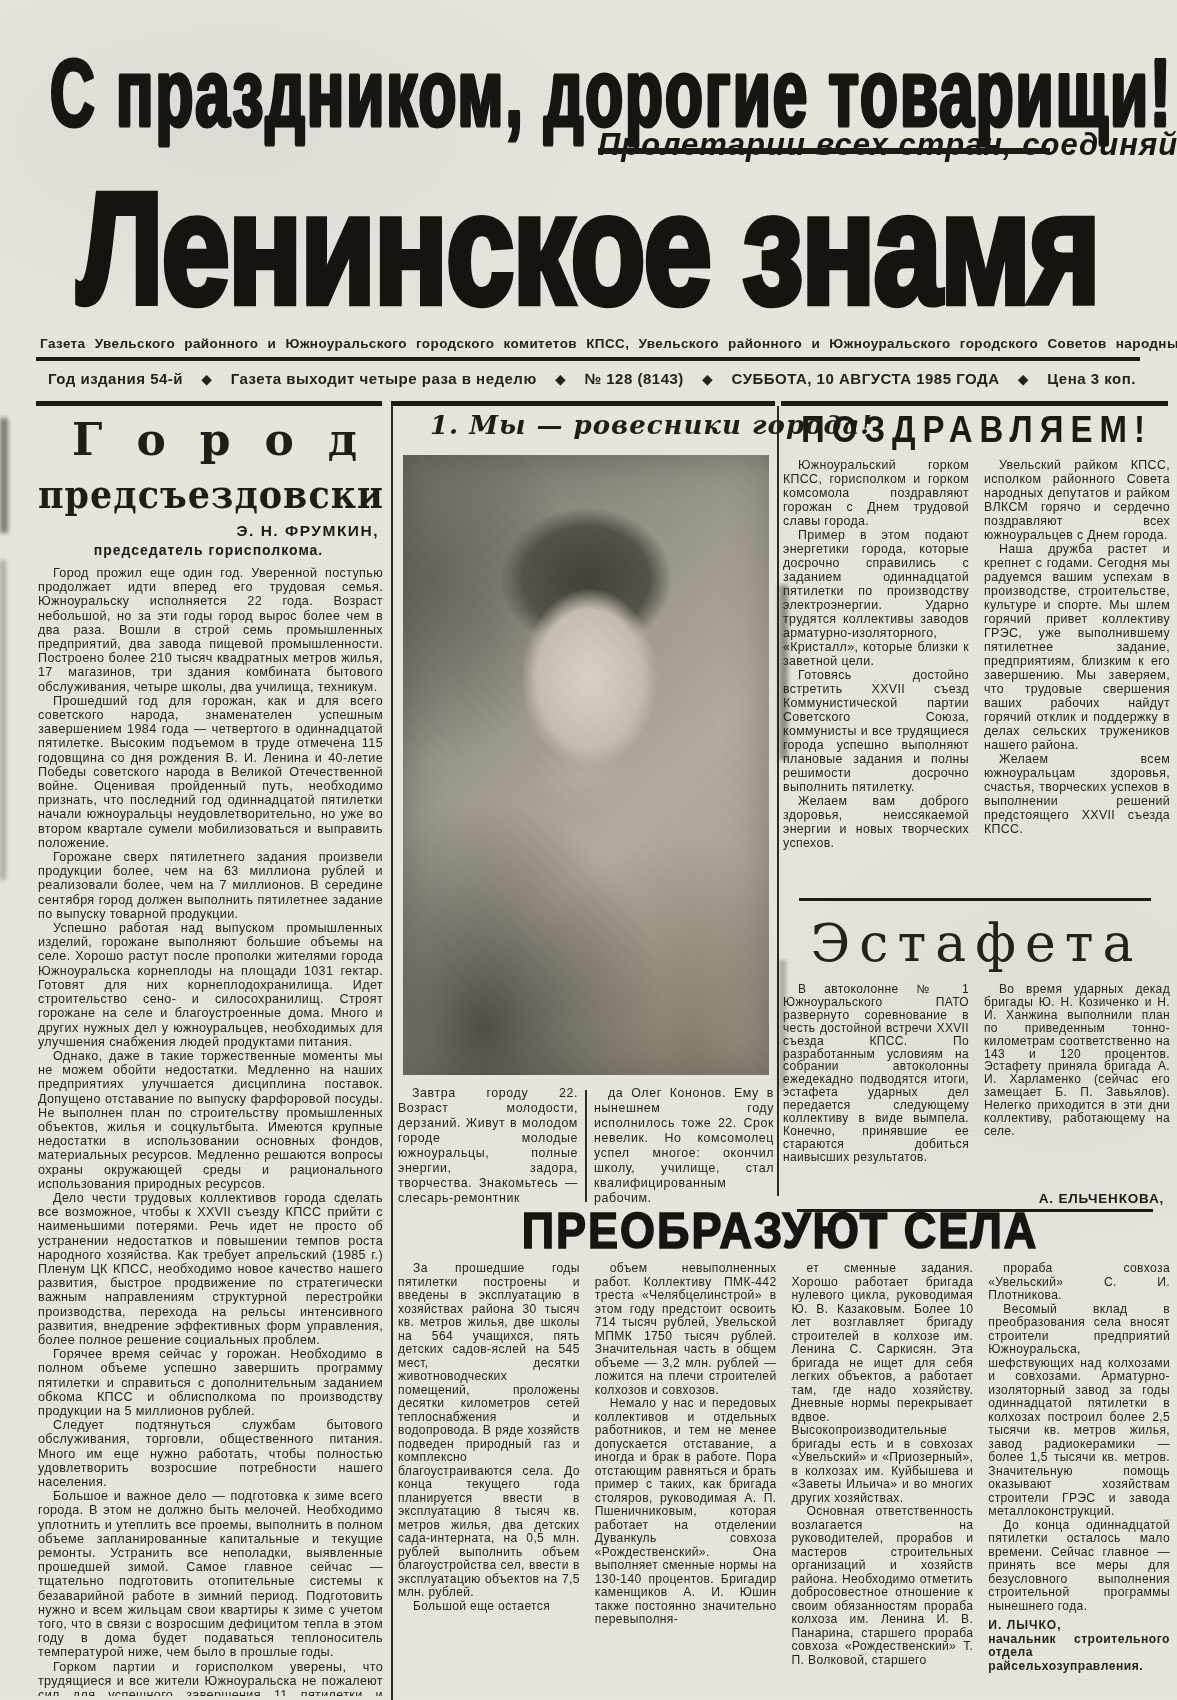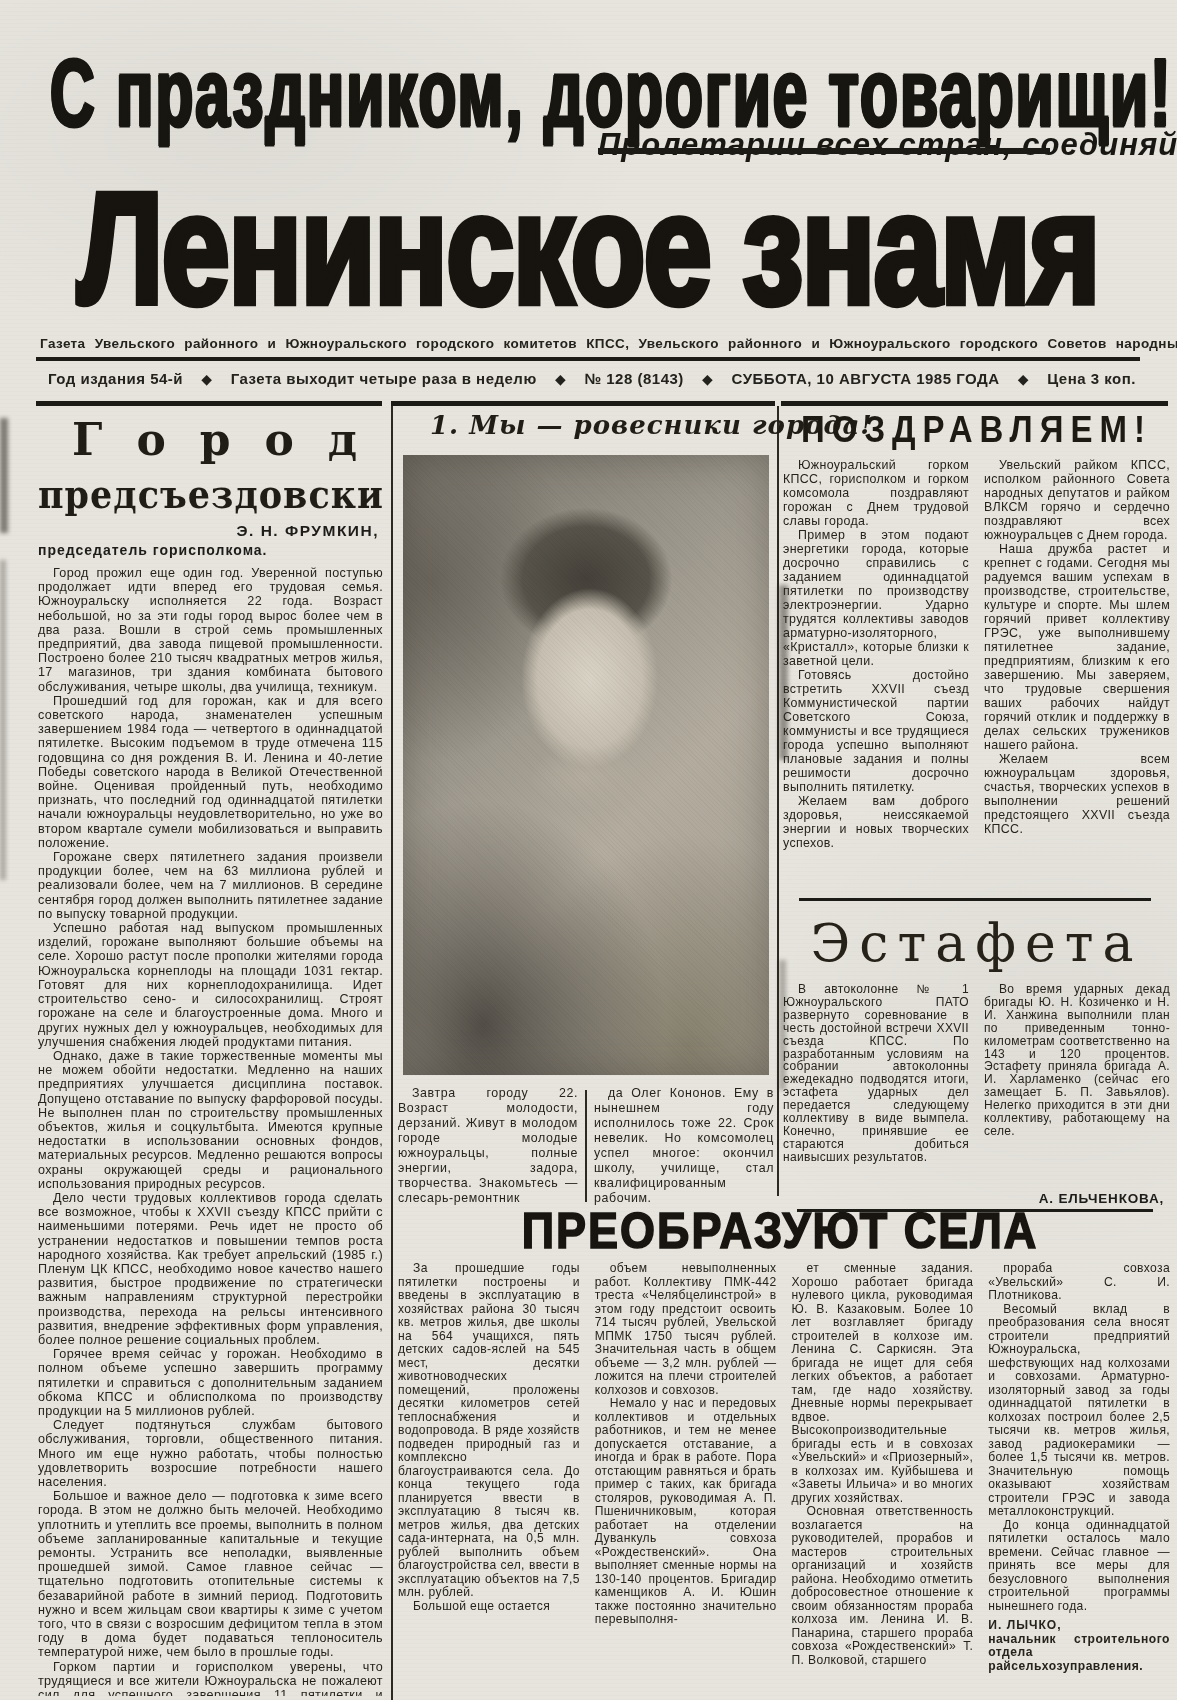--- a/index.html
+++ b/index.html
@@ -54,21 +54,21 @@
     font-family:"DejaVu Serif","Liberation Serif",serif;font-weight:bold;
     font-size:44px;letter-spacing:34px;text-indent:34px;text-align:right;
     color:#201d16;margin:2px 0 6px 0;
   }
   .city-title2{
     font-family:"DejaVu Serif","Liberation Serif",serif;font-weight:bold;
     font-size:35px;letter-spacing:1px;text-align:center;color:#201d16;margin:0 0 10px 0;
     transform:scaleY(1.12);transform-origin:top center;
   }
   .byline-name{text-align:right;font-weight:bold;font-size:15.5px;letter-spacing:1.5px;margin:6px 4px 2px 0;}
-  .byline-role{text-align:left;font-weight:bold;font-size:14px;letter-spacing:1px;margin:0 4px 8px 0;}
+  .byline-role{text-align:center;font-weight:bold;font-size:14px;letter-spacing:1px;margin:0 4px 8px 0;}
   .col-left .body{font-size:12.6px;line-height:14.2px;}
   
   .kicker{
     position:absolute;left:404px;top:410px;width:370px;
     font-family:"DejaVu Serif","Liberation Serif",serif;font-style:italic;font-weight:bold;
     font-size:26px;letter-spacing:1px;color:#201d17;padding-left:26px;white-space:nowrap;
   }
   .photo{
     position:absolute;left:403px;top:455px;width:366px;height:620px;
     background:

